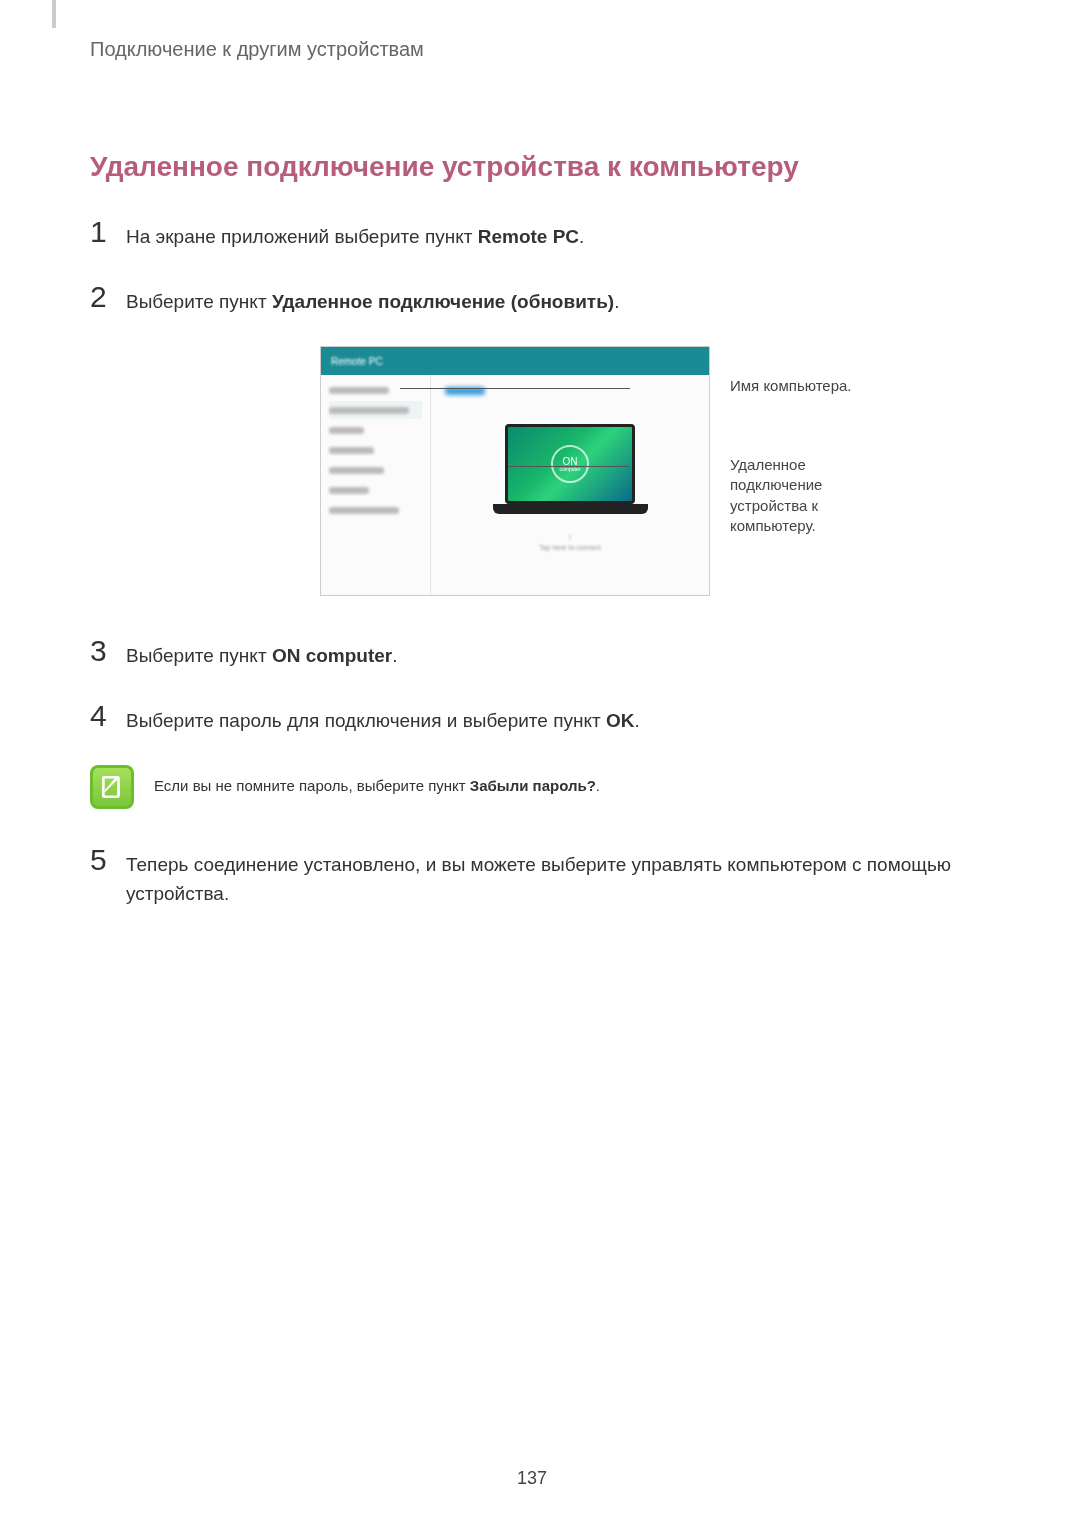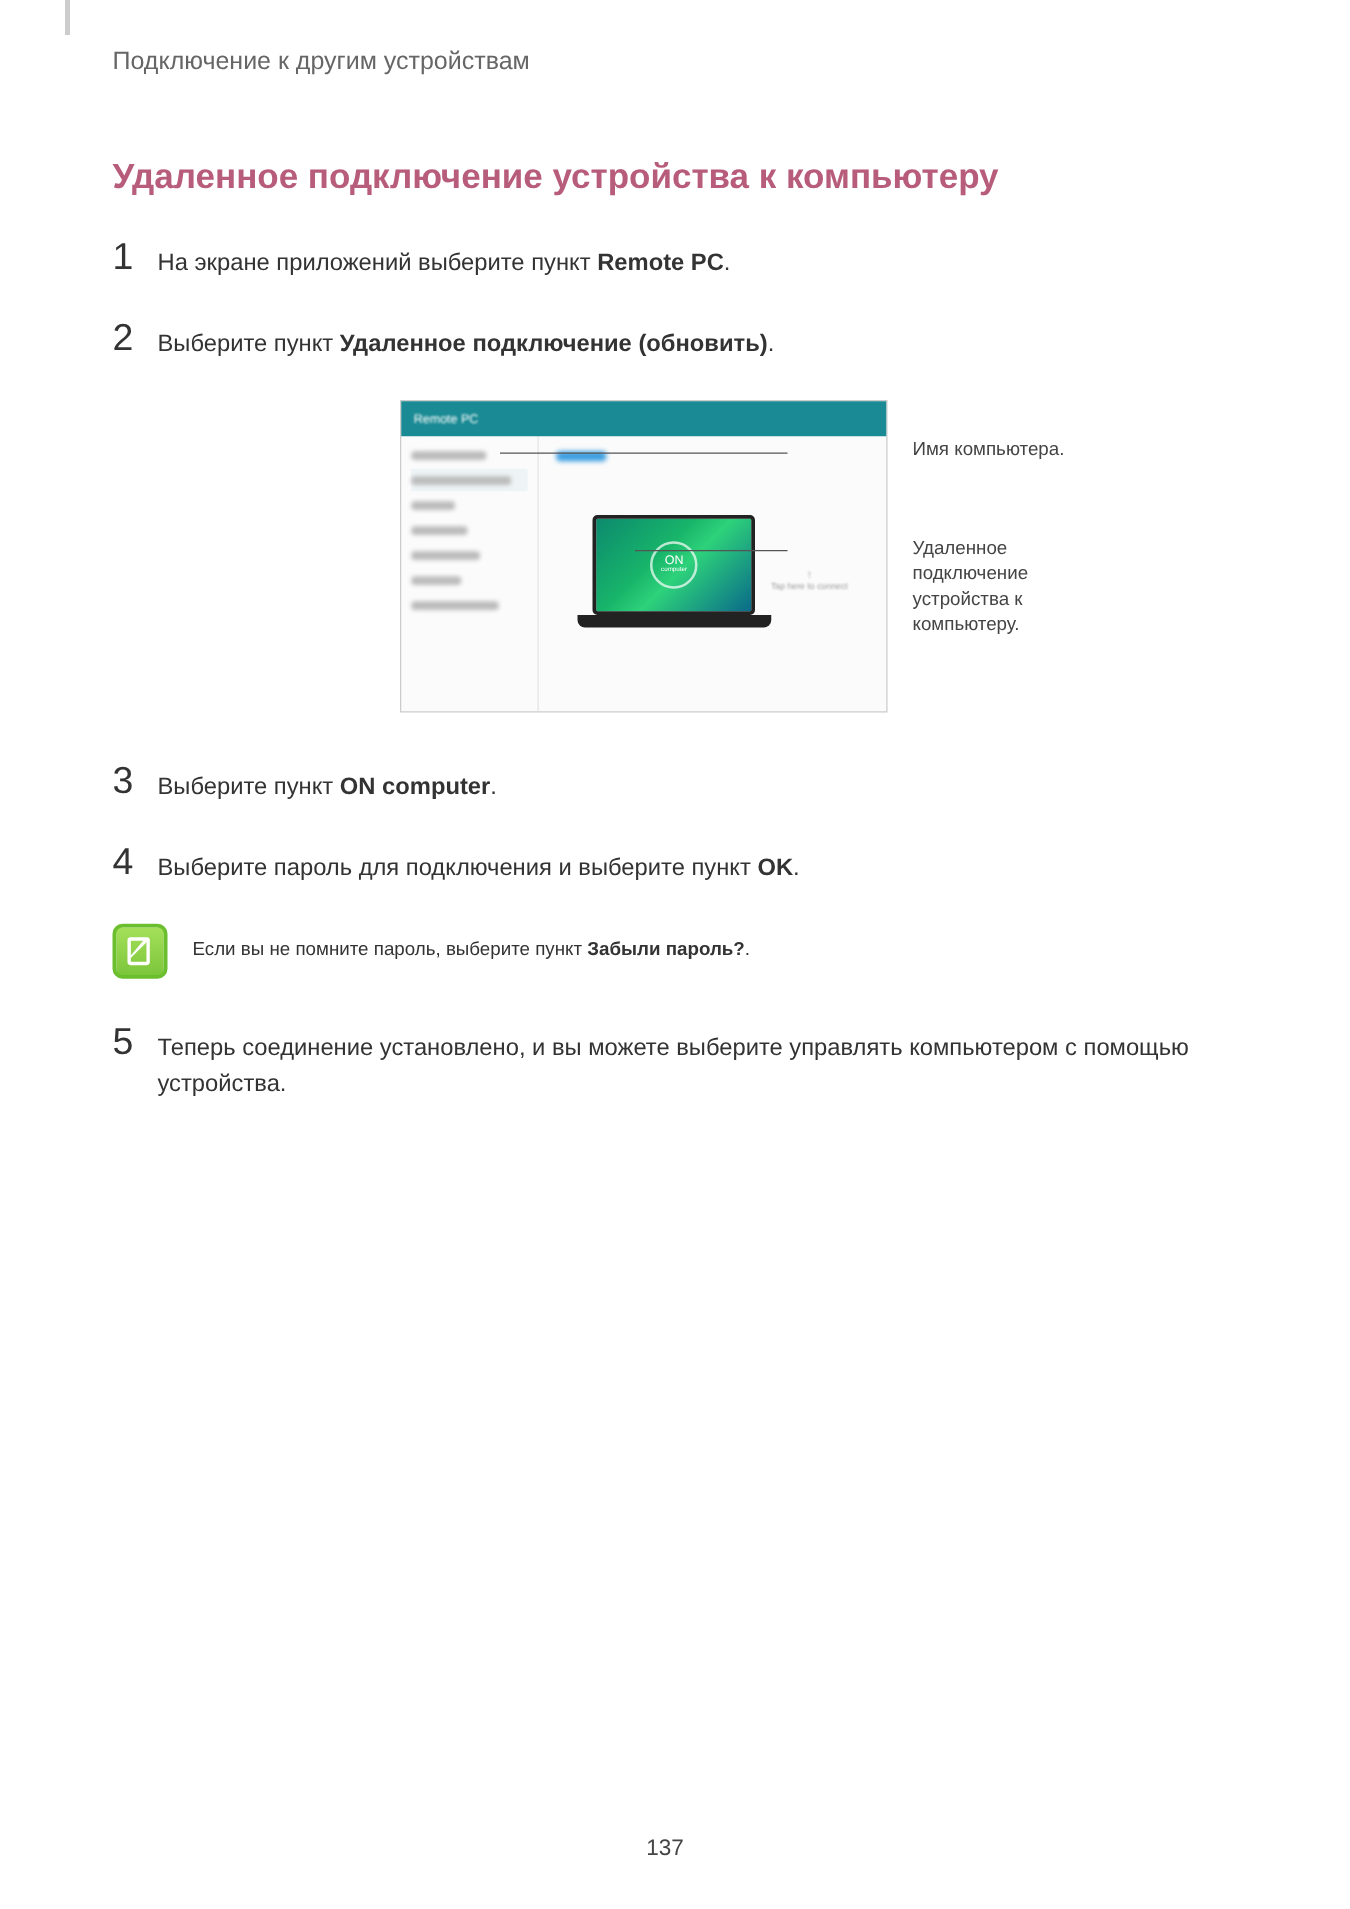--- a/index.html
+++ b/index.html
@@ -18,21 +18,21 @@
     width: 4px;
     height: 28px;
     background: #ccc;
   }
   .page {
     padding: 38px 90px 0 90px;
   }
   .breadcrumb {
     font-size: 20px;
     color: #666;
-    margin-bottom: 64px;
+    margin-bottom: 90px;
     font-weight: 400;
   }
   h1.section-title {
     font-size: 28px;
     font-weight: bold;
     color: #b85c7c;
     margin-bottom: 34px;
   }
   .steps { }
   .step {
@@ -101,20 +101,21 @@
   .blur-line {
     height: 7px;
     border-radius: 3px;
     background: #bbb;
     filter: blur(1.5px);
   }
   .scr-main {
     flex: 1;
     position: relative;
     display:flex;
+    flex-direction:column;
     align-items:center;
     justify-content:center;
     padding-top:0;
   }
   .pc-name-line {
     position:absolute;
     top:12px;
     left:14px;
     width:40px;
     height:8px;

